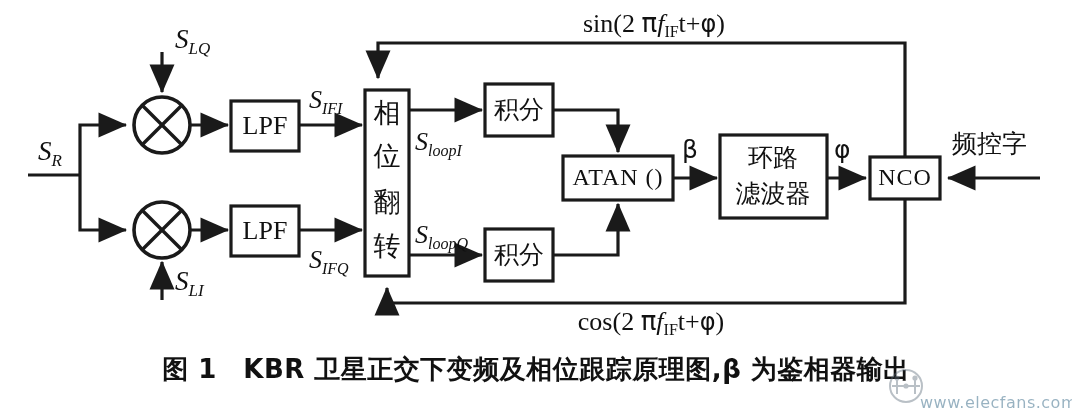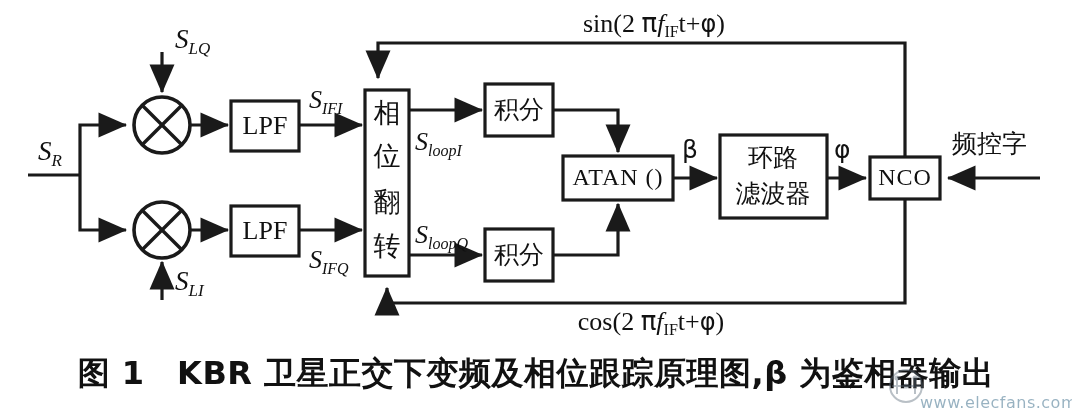--- a/index.html
+++ b/index.html
@@ -54,21 +54,21 @@
     fill: #111111;
   }
 
   #caption {
     position: absolute;
     left: 0;
     top: 352px;
     width: 1072px;
     text-align: center;
     font-family: "DejaVu Sans", "Liberation Sans", sans-serif;
-    font-size: 32px;
+    font-size: 26px;
     font-weight: bold;
     color: #111111;
     letter-spacing: 0.5px;
     white-space: nowrap;
   }
   #watermark {
     position: absolute;
     left: 884px;
     top: 368px;
     width: 180px;

